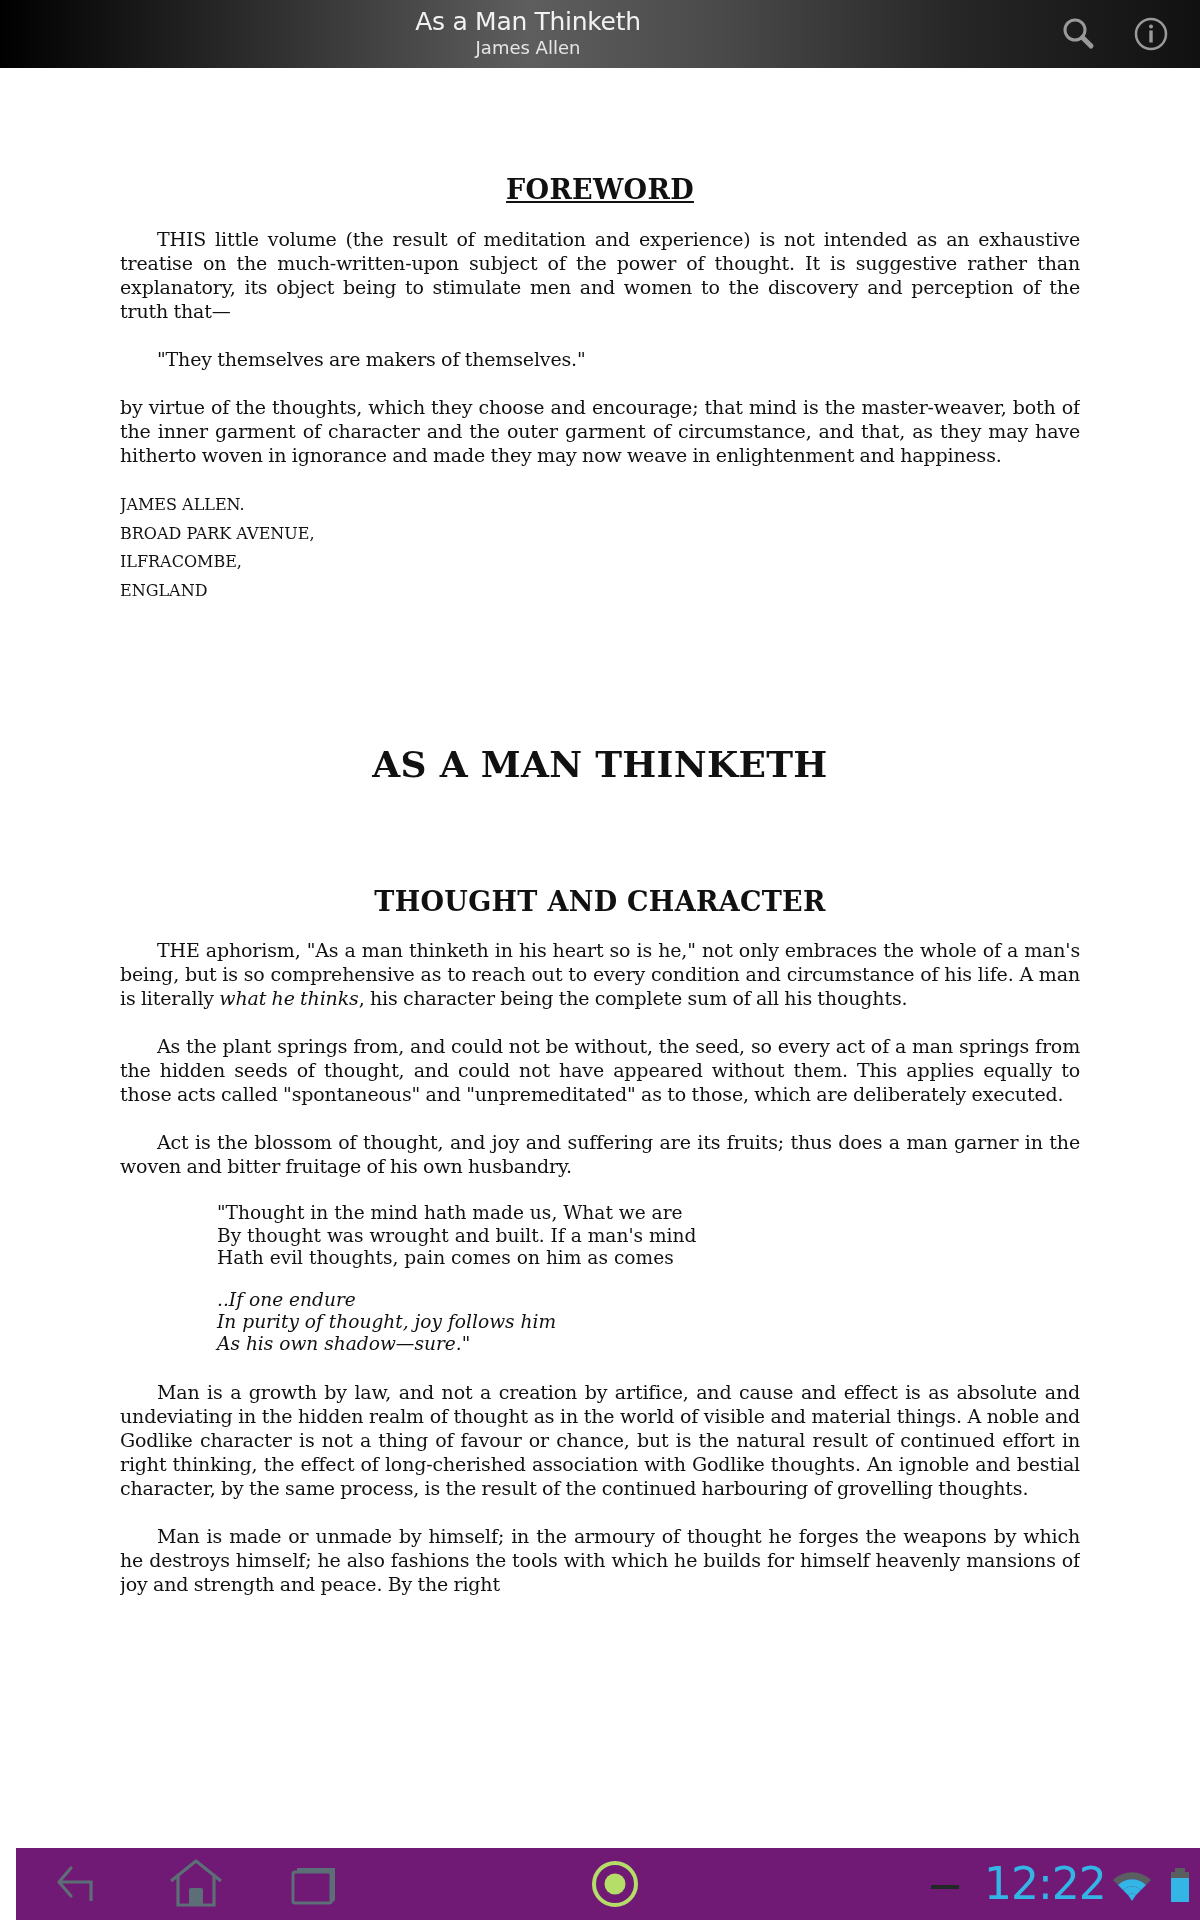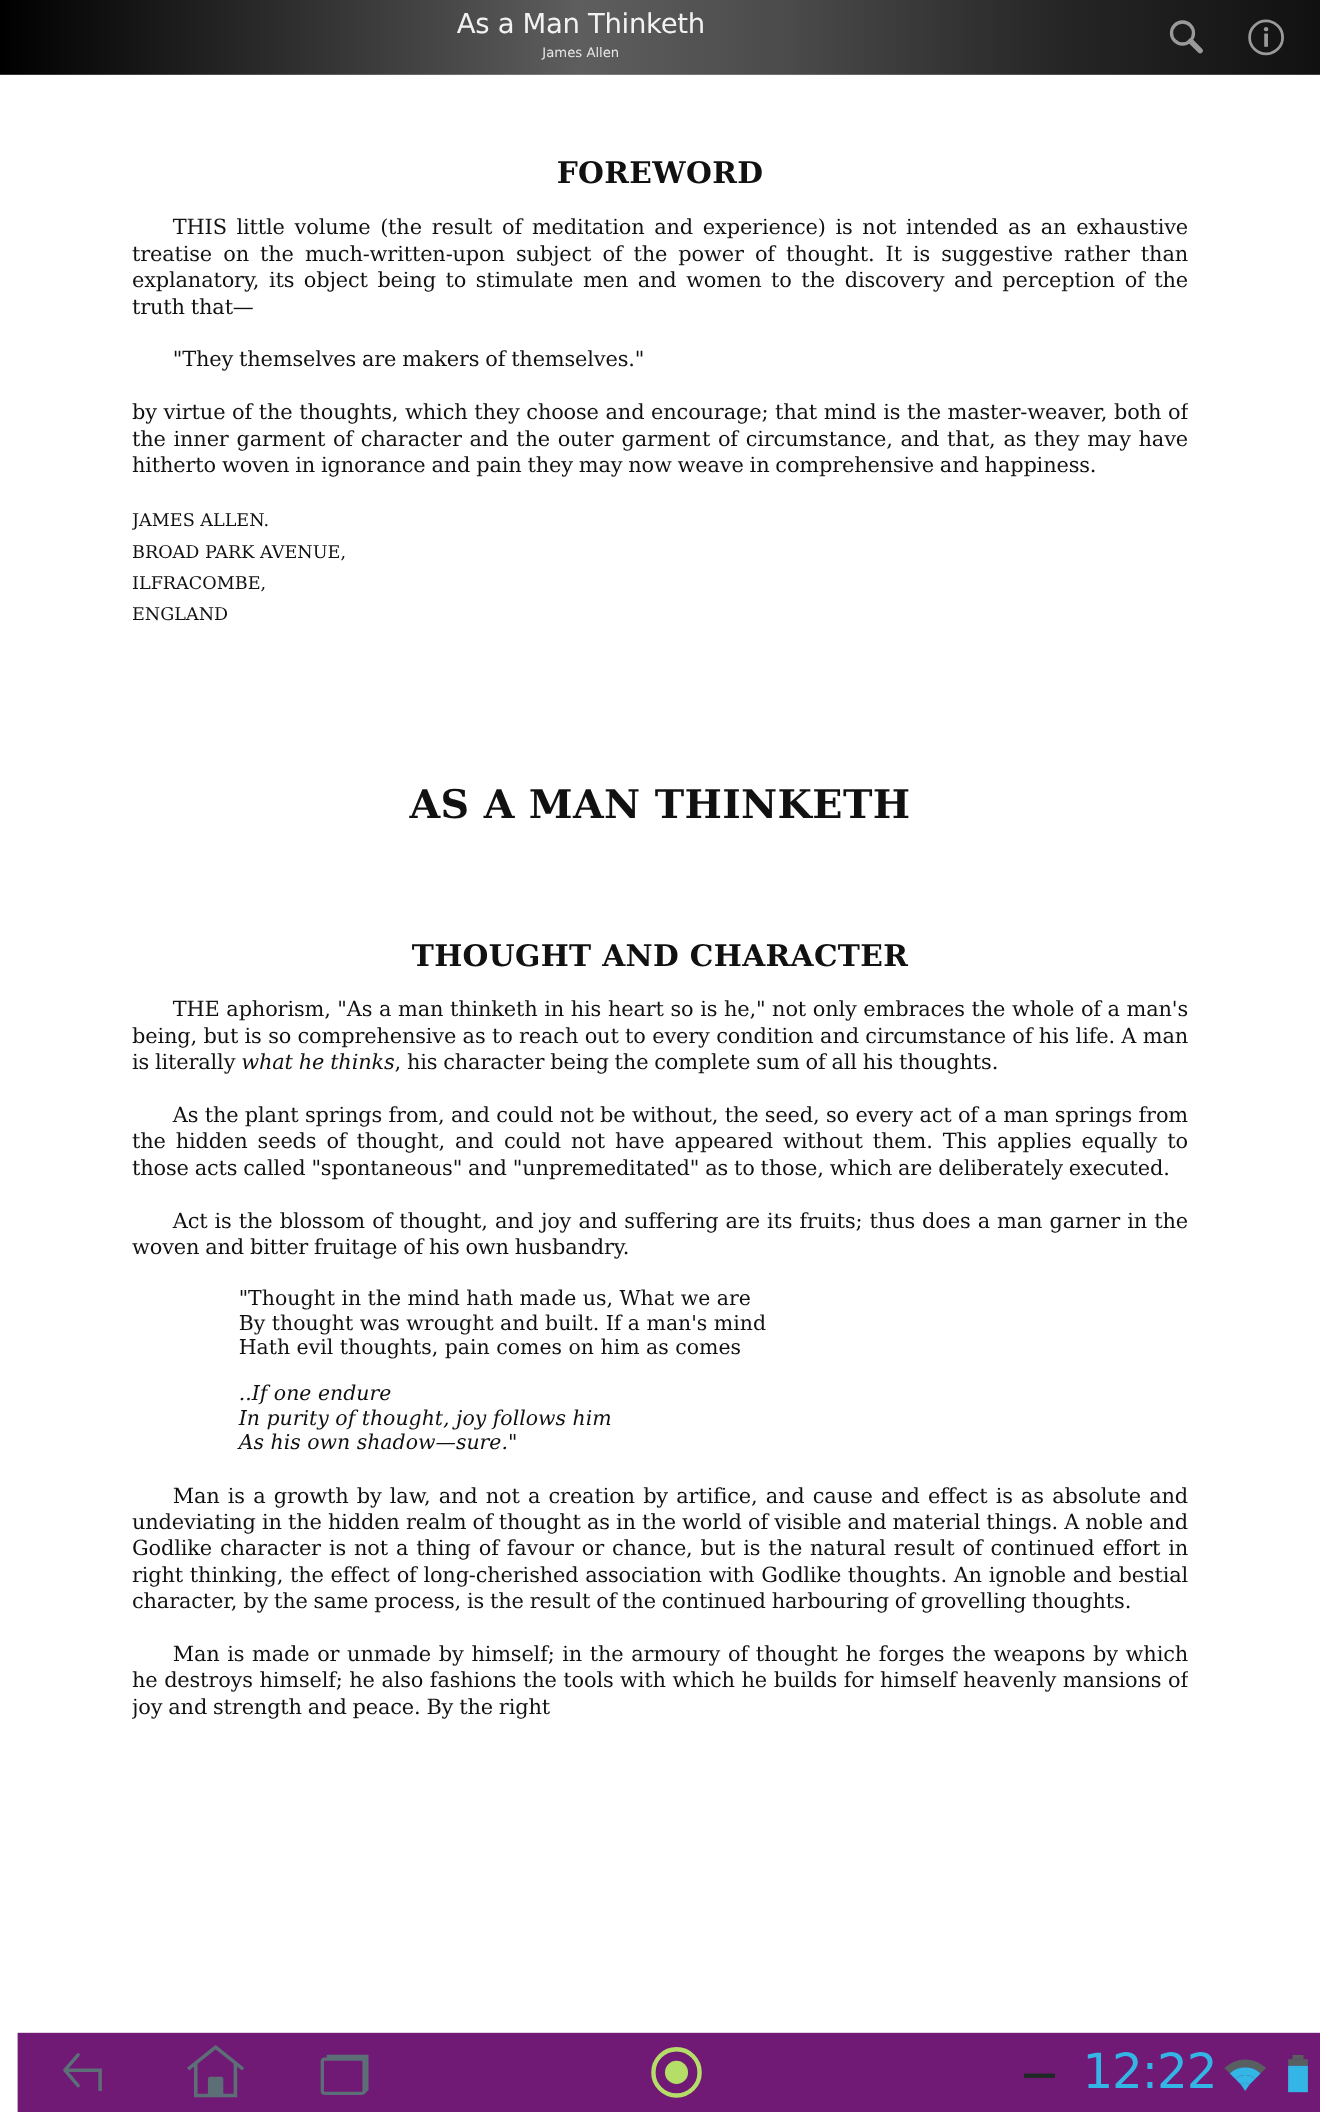--- a/index.html
+++ b/index.html
@@ -12,34 +12,34 @@
     background: linear-gradient(90deg, #000000 0%, #2a2a2a 20%, #5e5e5e 44%, #4a4a4a 60%, #262626 80%, #111111 100%);
     z-index: 5;
   }
   .title-wrap { position: absolute; left: 378px; width: 300px; top: 6px; text-align: center; }
   .app-title {
     display: block; color: #f2f2f2; font-family: "DejaVu Sans", "Liberation Sans", sans-serif;
     font-size: 25px; line-height: 32px; letter-spacing: -0.3px;
   }
   .app-subtitle {
     display: block; color: #e6e6e6; font-family: "DejaVu Sans", "Liberation Sans", sans-serif;
-    font-size: 12px; line-height: 20px;
+    font-size: 18px; line-height: 20px;
   }
   .topbar .icon-btn { position: absolute; top: 12px; width: 44px; height: 44px; display: flex; align-items: center; justify-content: center; cursor: pointer; }
   .search-btn { left: 1057px; }
   .info-btn { left: 1129px; }
 
   
   .content {
     position: absolute; left: 120px; top: 68px; width: 960px; height: 1780px; overflow: hidden;
   }
   .chapter-heading {
     text-align: center; font-weight: bold; font-size: 27px; letter-spacing: 0.3px;
   }
-  .h-foreword { margin-top: 72px; line-height: 36px; }
+  .h-foreword { margin-top: 104px; line-height: 36px; text-decoration: underline; }
   .book-title { text-align: center; font-weight: bold; font-size: 36px; line-height: 44px; margin-top: 137px; letter-spacing: 0.3px; }
   .h-thought { margin-top: 98px; line-height: 36px; }
 
   p.body {
     font-size: 19px; line-height: 24px; text-align: justify; text-indent: 37px;
     word-spacing: -0.5px; letter-spacing: -0.15px;
   }
   p.noindent { text-indent: 0; }
   .f-p1 { margin-top: 19px; }
   .f-quote { margin-top: 24px; }
@@ -94,21 +94,21 @@
       <circle cx="20" cy="12.5" r="2" fill="#9a9a9a"></circle>
       <rect x="18.3" y="16.5" width="3.4" height="12" fill="#9a9a9a"></rect>
     </svg>
   </div>
 </div>
 
 <div class="content">
   <h2 class="chapter-heading h-foreword">FOREWORD</h2>
   <p class="body f-p1">THIS little volume (the result of meditation and experience) is not intended as an exhaustive treatise on the much-written-upon subject of the power of thought. It is suggestive rather than explanatory, its object being to stimulate men and women to the discovery and perception of the truth that—</p>
   <p class="body f-quote">"They themselves are makers of themselves."</p>
-  <p class="body noindent f-p2">by virtue of the thoughts, which they choose and encourage; that mind is the master-weaver, both of the inner garment of character and the outer garment of circumstance, and that, as they may have hitherto woven in ignorance and pain they may now weave in comprehensive and happiness.</p>
+  <p class="body noindent f-p2">by virtue of the thoughts, which they choose and encourage; that mind is the master-weaver, both of the inner garment of character and the outer garment of circumstance, and that, as they may have hitherto woven in ignorance and made they may now weave in enlightenment and happiness.</p>
   <div class="address">
     <div>JAMES ALLEN.</div>
     <div>BROAD PARK AVENUE,</div>
     <div>ILFRACOMBE,</div>
     <div>ENGLAND</div>
   </div>
 
   <h1 class="book-title">AS A MAN THINKETH</h1>
 
   <h2 class="chapter-heading h-thought">THOUGHT AND CHARACTER</h2>

